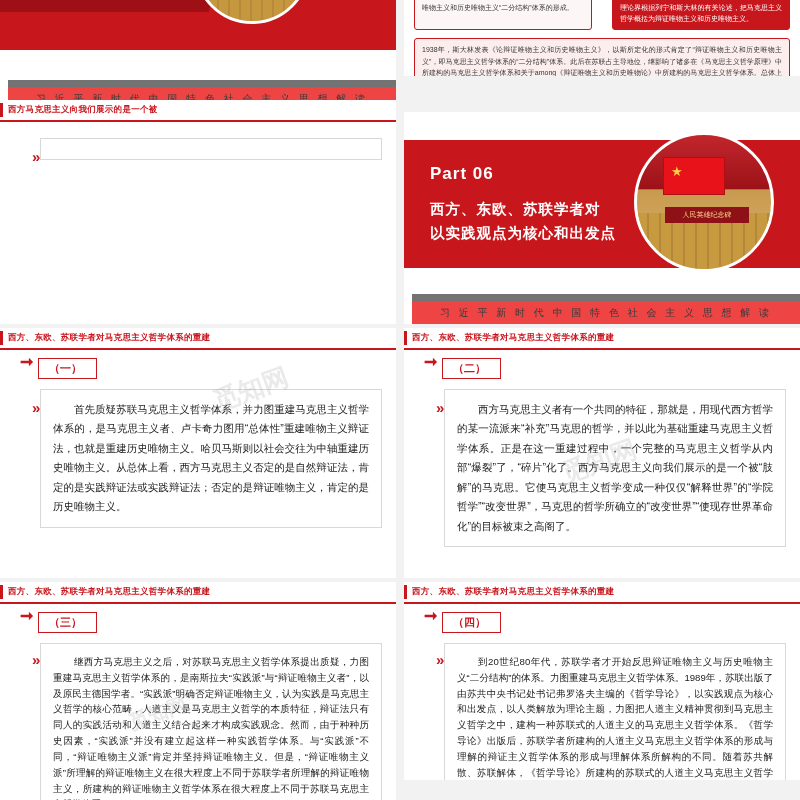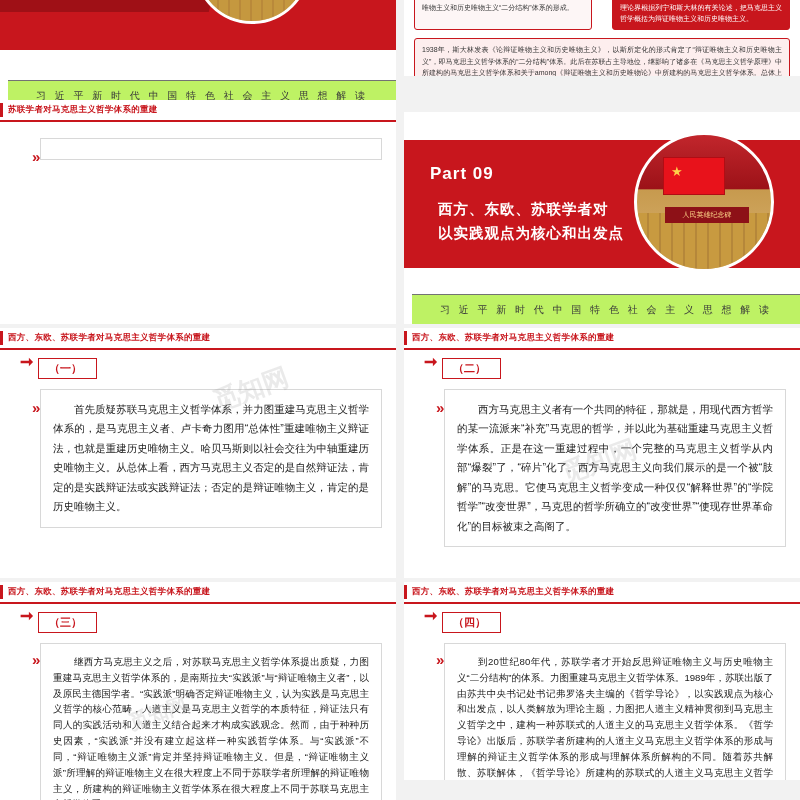--- a/index.html
+++ b/index.html
@@ -91,22 +91,22 @@
     color: #c8161d;
     font-size: 16px;
     font-weight: bold;
   }
 
   
   .footer {
     position: absolute;
     left: 8px; right: 0;
     height: 30px;
-    background: #bef264;
-    border-top: 1px solid #737373;
+    background: #ef4444;
+    border-top: 7px solid #737373;
     display: flex;
     align-items: center;
     justify-content: center;
     font-size: 10px;
     letter-spacing: 3px;
     color: #3a3a3a;
   }
 
   
   #slideA { top: -46px; left: 0; width: 396px; height: 156px; }
@@ -186,21 +186,20 @@
     letter-spacing: 1px;
   }
   .part-line1, .part-line2 {
     position: absolute;
     left: 26px;
     font-size: 14.5px;
     font-weight: bold;
     color: #fff;
     letter-spacing: 1px;
     white-space: nowrap;
-    margin-left: 8px;
   }
   .part-line1 { top: 88px; }
   .part-line2 { top: 112px; }
   .part-circle {
     position: absolute;
     right: 26px; top: 20px;
     width: 140px; height: 140px;
     border-radius: 50%;
     border: 3px solid #fff;
     background: linear-gradient(180deg,#c2262c 0%,#9c1218 40%,#c79a4e 41%,#d9b472 100%);
@@ -260,21 +259,21 @@
     <div class="banner-dark"></div>
 
     <div class="banner-circle">
 
       <div class="wall"></div>
     </div>
     <div class="footer" style="bottom:0;">习 近 平 新 时 代 中 国 特 色 社 会 主 义 思 想 解 读</div>
   </div>
 
   <div class="slide" id="slideB">
-    <div class="sec-tag">苏联学者对马克思主义哲学体系的重建</div>
+    <div class="sec-tag">西方马克思主义向我们展示的是一个被</div>
     <div class="sec-rule"></div>
     <div class="card" style="margin-top:16px;">
       <span class="chev">»</span>
     </div>
   </div>
 
   <div class="slide" id="slideC">
     <div class="sec-tag">西方、东欧、苏联学者对马克思主义哲学体系的重建</div>
     <div class="sec-rule"></div>
     <div class="numwrap">
@@ -303,21 +302,21 @@
   <div class="slide" id="slideE">
     <div class="two-col" style="margin-top:52px;">
       <div class="rbox">唯物主义和历史唯物主义“二分结构”体系的形成。</div>
       <div class="rbox solid">理论界根据列宁和斯大林的有关论述，把马克思主义哲学概括为辩证唯物主义和历史唯物主义。</div>
     </div>
     <div class="rbox" style="background:#fdeeee;">1938年，斯大林发表《论辩证唯物主义和历史唯物主义》，以斯所定化的形式肯定了“辩证唯物主义和历史唯物主义”，即马克思主义哲学体系的“二分结构”体系。此后在苏联占主导地位，继影响了诸多在《马克思主义哲学原理》中所建构的马克思主义哲学体系和关于among《辩证唯物主义和历史唯物论》中所建构的马克思主义哲学体系。总体上是一脉相承的。</div>
   </div>
 
   <div class="slide" id="slideF">
     <div class="part-red"></div>
-    <div class="part-label">Part 09</div>
+    <div class="part-label">Part 06</div>
     <div class="part-line1">西方、东欧、苏联学者对</div>
     <div class="part-line2">以实践观点为核心和出发点</div>
     <div class="part-circle">
       <div class="flag2"></div>
       <div class="star">★</div>
       <div class="wall2"></div>
       <div class="plaque">人民英雄纪念碑</div>
     </div>
     <div class="footer" style="bottom:0;">习 近 平 新 时 代 中 国 特 色 社 会 主 义 思 想 解 读</div>
   </div>

